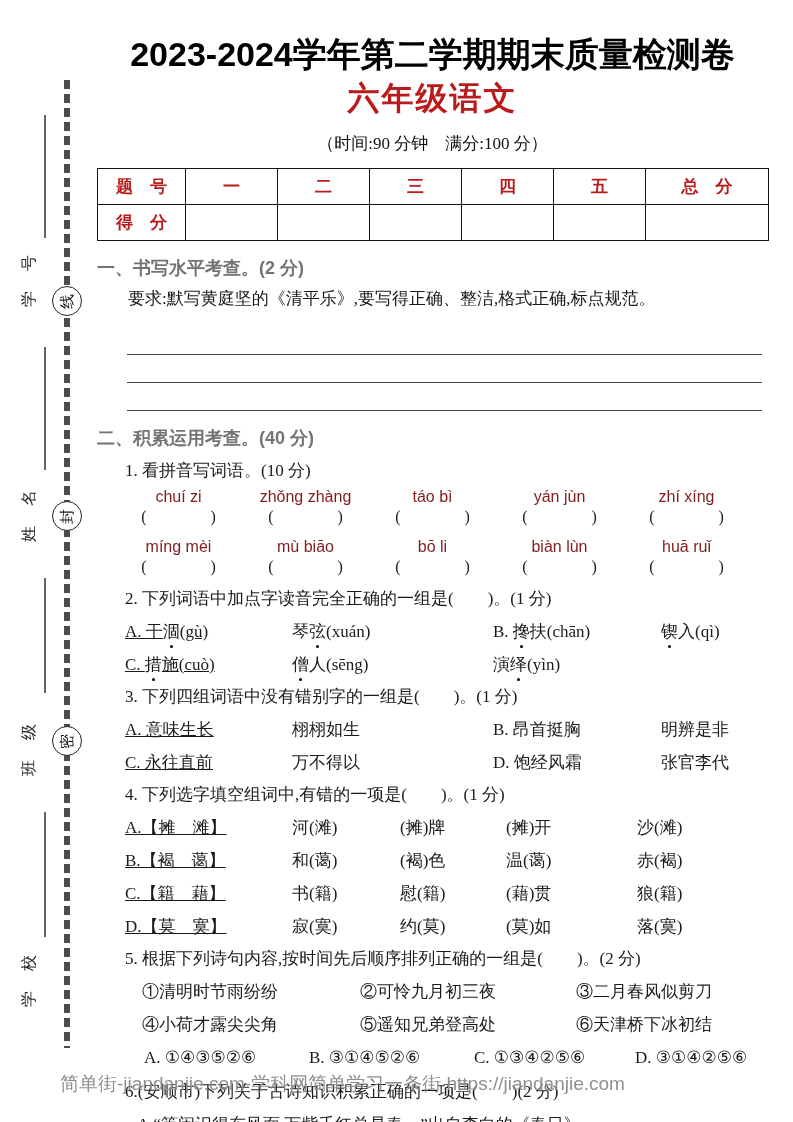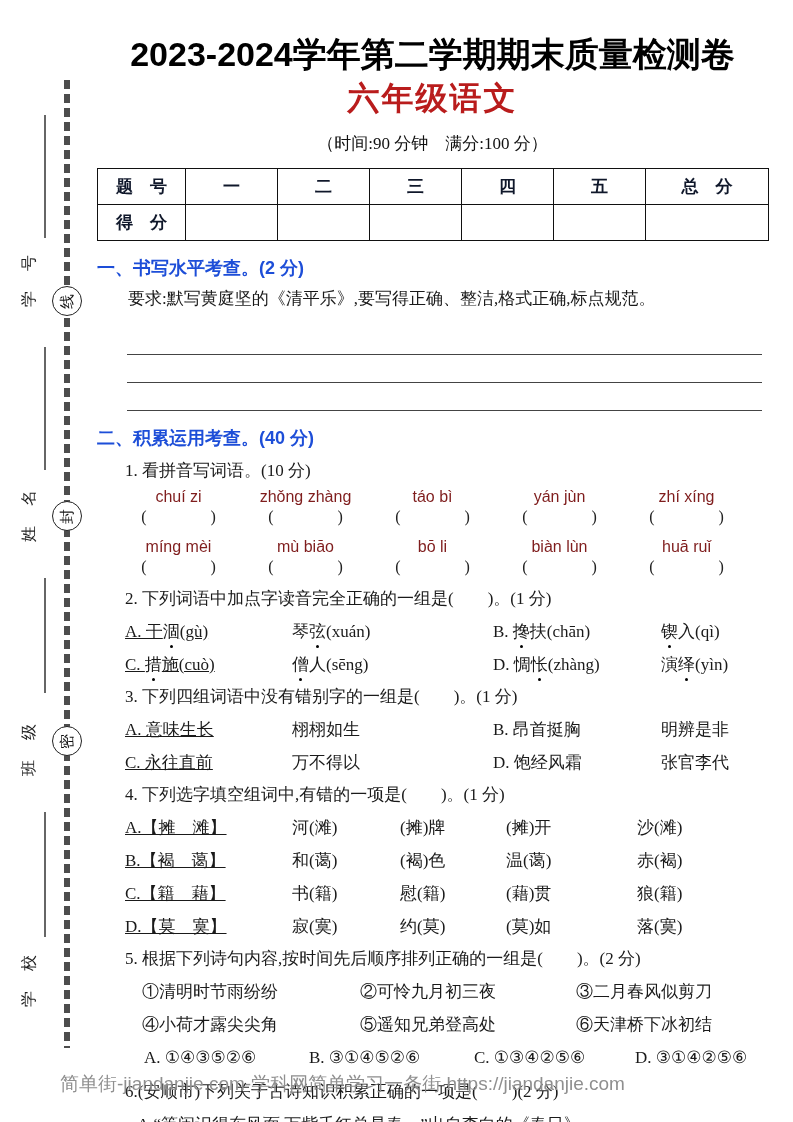--- a/index.html
+++ b/index.html
@@ -46,26 +46,26 @@
     font-family:"Liberation Sans","DejaVu Sans",sans-serif;
     font-weight:900;font-size:32px;letter-spacing:2px;color:#b91c1c;
   }
   .info{margin-top:11px;text-align:center;font-size:17px;color:#111;}
   table.score{
     margin-top:13px;border-collapse:collapse;width:671px;table-layout:fixed;
   }
   table.score td{
     border:1.6px solid #111;height:33px;text-align:center;
     font-family:"Liberation Sans","DejaVu Sans",sans-serif;
-    font-weight:bold;font-size:17px;color:#0f172a;
+    font-weight:bold;font-size:17px;color:#b91c1c;
   }
   .h-sec{
     margin-top:15px;
     font-family:"Liberation Sans","DejaVu Sans",sans-serif;
-    font-weight:bold;font-size:18px;color:#1d4ed8;
+    font-weight:bold;font-size:18px;color:#737373;
   }
   .req{margin-top:7px;margin-left:31px;font-size:17px;}
   .write-line{
     margin-left:30px;width:635px;height:27px;
     border-bottom:1.4px solid #444;
   }
   .stem{margin-top:9px;margin-left:28px;font-size:17px;}
   
   .pin-row{display:flex;margin-left:18px;margin-top:6px;
     font-family:"Liberation Sans","DejaVu Sans",sans-serif;font-size:16px;color:#7f1d1d;}
@@ -210,21 +210,20 @@
     <div class="stem">2. 下列词语中加点字读音完全正确的一组是(　　)。(1 分)</div>
     <div class="opt-row">
       <div class="c1"><span>A. 干</span><span class="dotchar">涸</span><span>(gù)</span></div>
       <div class="c2"><span>琴</span><span class="dotchar">弦</span><span>(xuán)</span></div>
       <div class="c3"><span>B. </span><span class="dotchar">搀</span><span>扶(chān)</span></div>
       <div class="c4"><span></span><span class="dotchar">锲</span><span>入(qì)</span></div>
     </div>
     <div class="opt-row">
       <div class="c1"><span>C. </span><span class="dotchar">措</span><span>施(cuò)</span></div>
       <div class="c2"><span></span><span class="dotchar">僧</span><span>人(sēng)</span></div>
-      <div class="c3"><span>D. 惆</span><span class="dotchar">怅</span><span>(zhàng)</span></div>
       <div class="c4"><span>演</span><span class="dotchar">绎</span><span>(yìn)</span></div>
     </div>
 
     <div class="stem">3. 下列四组词语中没有错别字的一组是(　　)。(1 分)</div>
     <div class="opt-row">
       <div class="c1">A. 意味生长</div>
       <div class="c2">栩栩如生</div>
       <div class="c3">B. 昂首挺胸</div>
       <div class="c4">明辨是非</div>
     </div>

